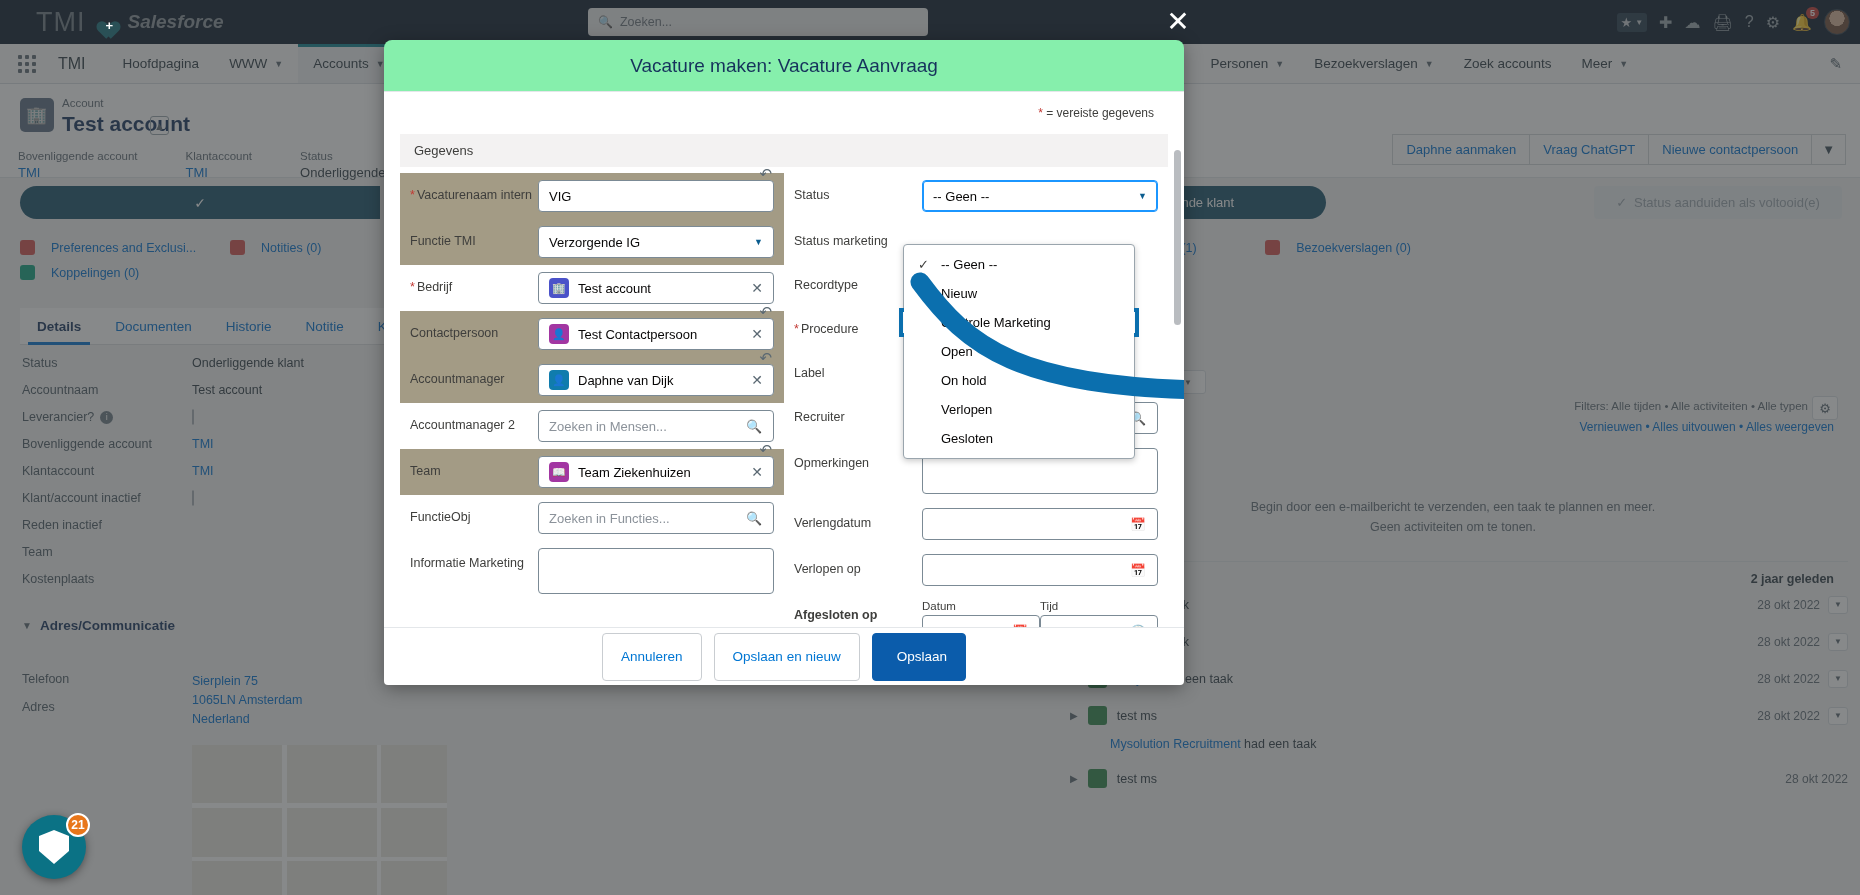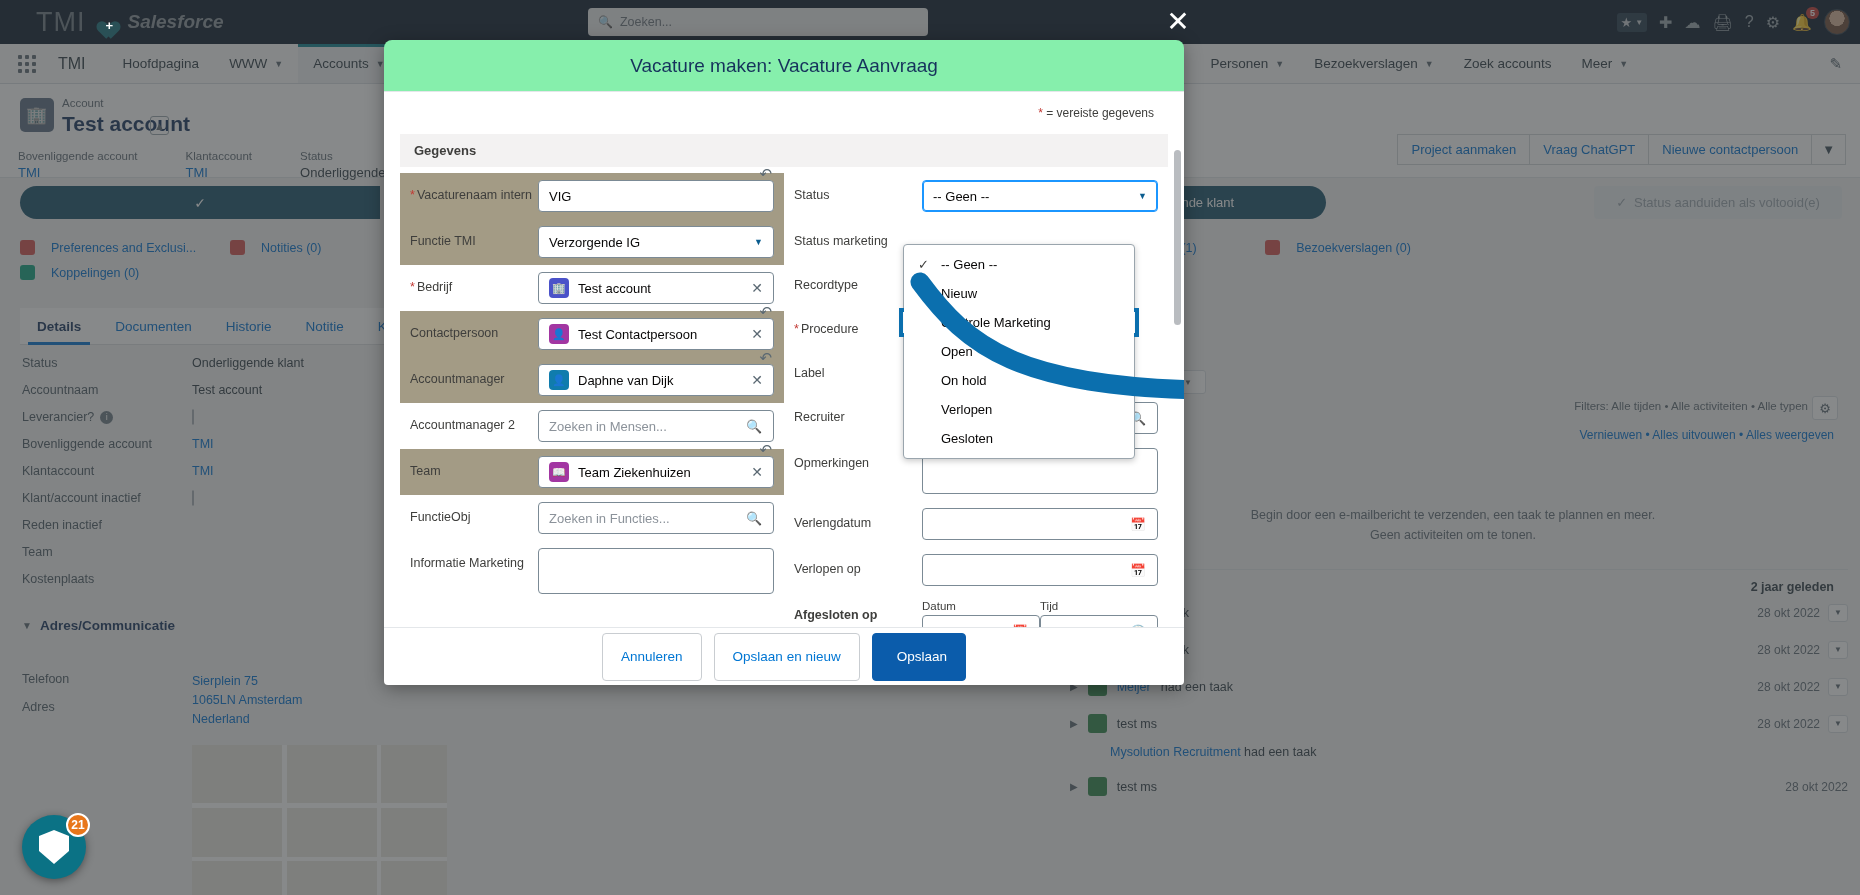--- a/index.html
+++ b/index.html
@@ -163,21 +163,21 @@
   .sc-chev { font-size:10px; color:#5a6872; font-weight:400; }
   .tel-label { position:absolute; top:672px; left:22px; font-size:12.5px; color:#4b5a64; }
   .addr-label { position:absolute; top:700px; left:22px; font-size:12.5px; color:#4b5a64; }
   .addr-lines { position:absolute; top:672px; left:192px; font-size:12.5px; color:#0070d2; line-height:19px; }
   .map-box { position:absolute; top:745px; left:192px; width:255px; height:150px; background:#e8e6df; }
   .map-road { position:absolute; background:#fff; }
 
   
   .act-panel { position:absolute; top:308px; left:1058px; width:790px; }
   .act-filters { font-size:11.5px; color:#5f6b75; text-align:right; padding-right:40px; }
-  .act-links { font-size:12px; color:#0070d2; text-align:right; padding-right:14px; margin-top:16px; }
+  .act-links { font-size:12px; color:#0070d2; text-align:right; padding-right:14px; margin-top:8px; }
   .act-gear { position:absolute; right:10px; top:-2px; width:26px; height:24px; border:1px solid #d8dde1; border-radius:3px; background:#fff; display:flex; align-items:center; justify-content:center; color:#5a6872; font-size:13px; }
   .act-heading { font-size:13px; color:#2d3b44; font-weight:700; margin-top:26px; }
   .act-empty { text-align:center; font-size:12.5px; color:#5f6b75; margin-top:22px; line-height:20px; }
   .act-divider { margin-top:24px; border-top:1px solid #e2e5e8; }
   .act-period { text-align:right; font-size:12.5px; color:#2d3b44; font-weight:700; padding:10px 14px 0 0; }
   .act-row { display:flex; align-items:center; gap:10px; padding:9px 0 9px 12px; font-size:12.5px; color:#2d3b44; }
   .act-chev { color:#5a6872; font-size:10px; }
   .act-tile { width:19px; height:19px; border-radius:3px; background:#2e844a; }
   .act-link { color:#0070d2; }
   .act-date { margin-left:auto; font-size:12px; color:#5f6b75; display:flex; align-items:center; gap:8px; }
@@ -215,21 +215,21 @@
   }
   .modal-head {
     height:52px; display:flex; align-items:center; justify-content:center;
     font-size:19px; color:#16325c; border-bottom:1px solid #e4e7ea;
   }
   .modal-body { flex:1; overflow:hidden; position:relative; background:#fff; }
   .req-note { text-align:right; font-size:12px; color:#3e3e3c; padding:14px 30px 0 0; }
   .req-star { color:#c23934; }
   .section-hd {
     margin:14px 16px 0 16px; background:#f3f2f2; padding:9px 14px;
-    font-size:13px; color:#3e3e3c; font-weight:700;
+    font-size:13px; color:#3e3e3c; font-weight:400;
   }
 
   .form-grid {
     display:grid; grid-template-columns: 1fr 1fr; column-gap: 0px;
     padding: 6px 16px 0 16px;
   }
   .fcol { display:flex; flex-direction:column; }
   .frow { display:flex; align-items:flex-start; padding:7px 10px 7px 10px; min-height:44px; }
   .frow.hl { background:#a39b85; }
   .flabel {
@@ -403,21 +403,21 @@
           <div class="rf-label">Klantaccount</div>
           <div class="rf-value">TMI</div>
         </div>
         <div>
           <div class="rf-label">Status</div>
           <div class="rf-value plain">Onderliggende kl...</div>
         </div>
       </div>
 
       <div class="hdr-buttons">
-        <div class="hbtn">Project aanmaken</div>
+        <div class="hbtn">Daphne aanmaken</div>
         <div class="hbtn">Vraag ChatGPT</div>
         <div class="hbtn">Nieuwe contactpersoon</div>
         <div class="hbtn caret">▼</div>
       </div>
     </div>
 
     <div class="pathbar">
       <div class="path-step s1">
         <span class="path-check">✓</span>
       </div>

